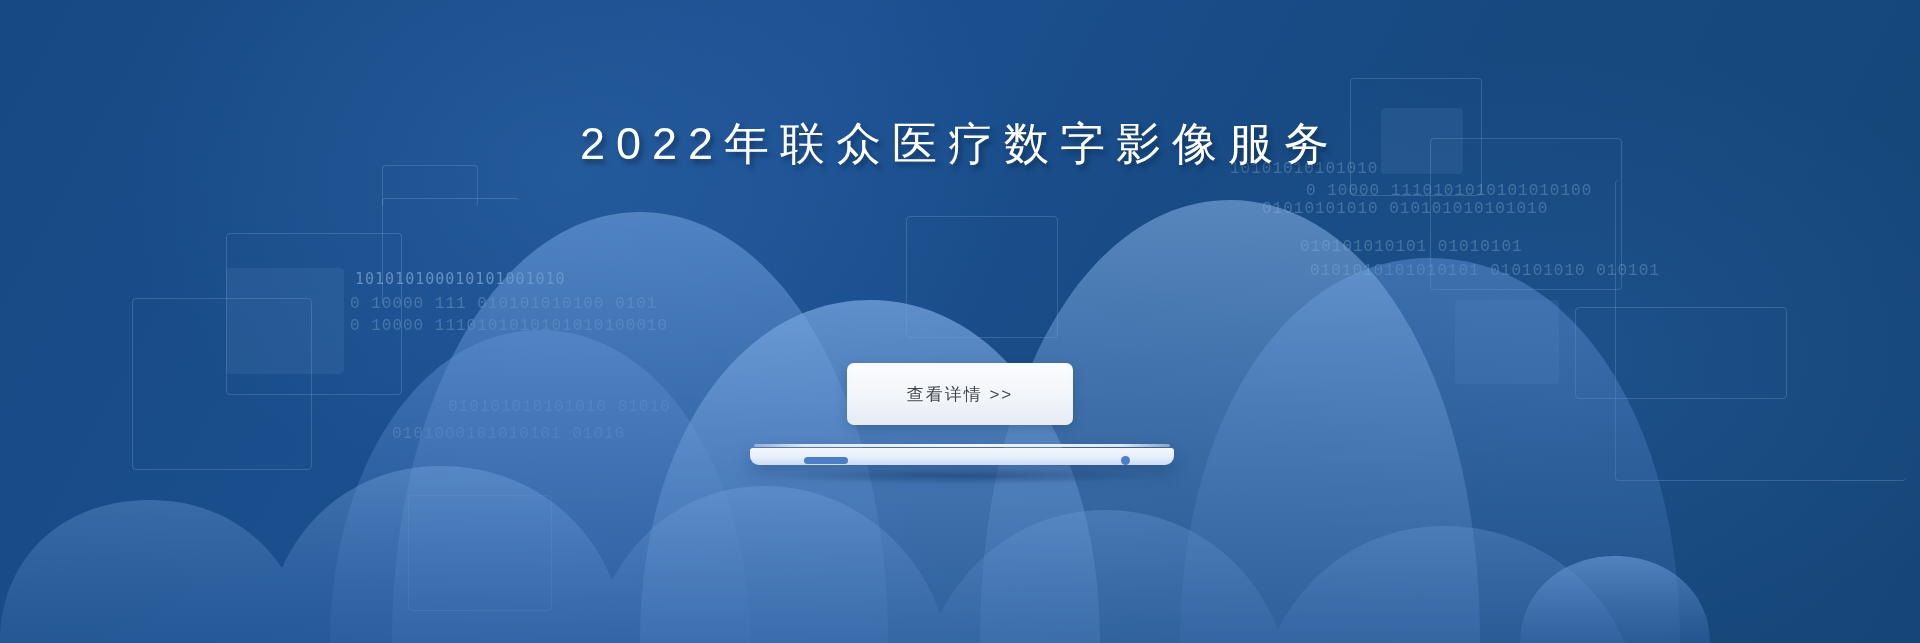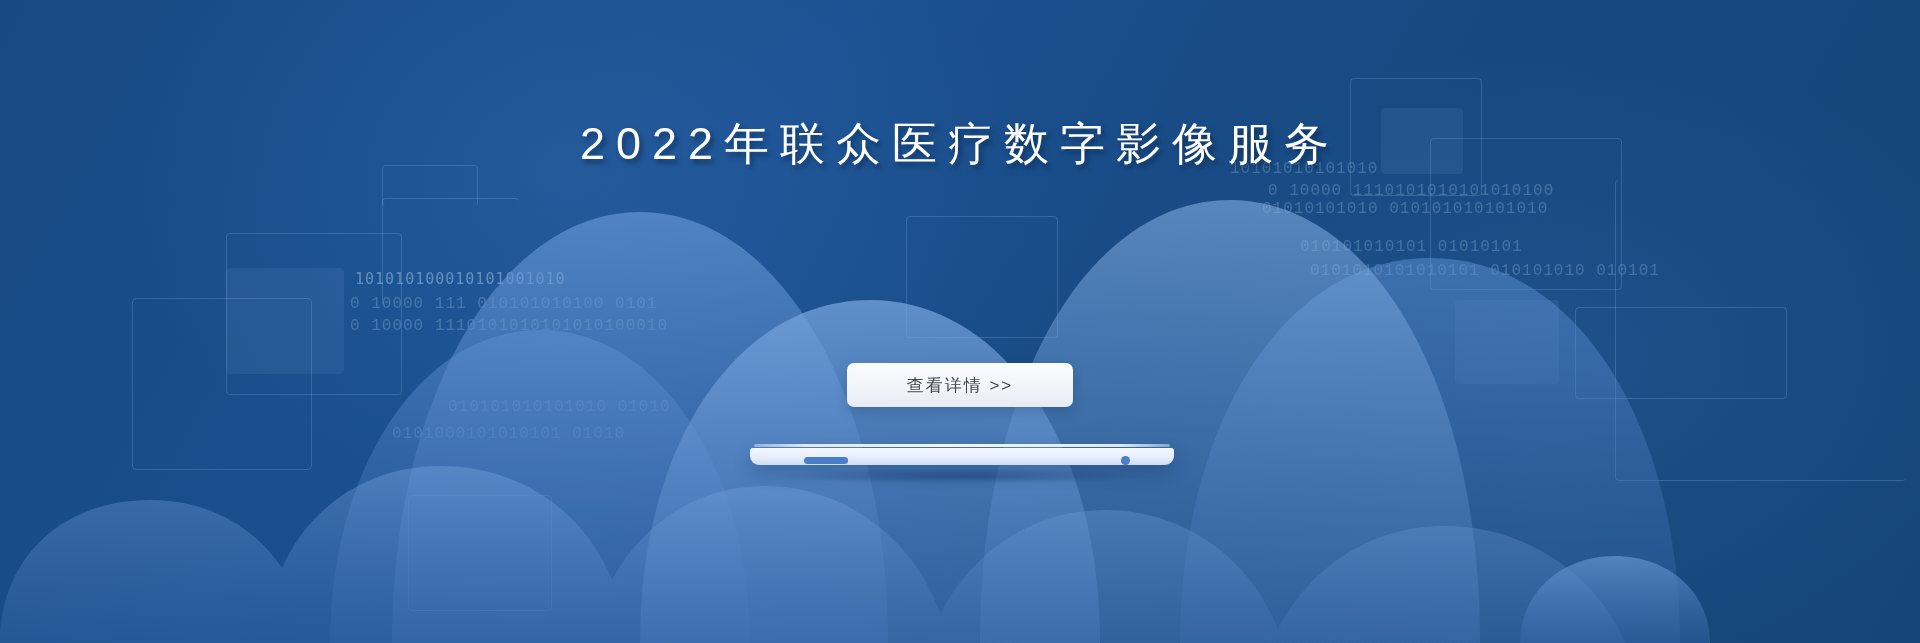--- a/index.html
+++ b/index.html
@@ -85,21 +85,21 @@
   .bin-big   { font-size: 15px; color: rgba(195,225,250,0.42); }
   .bin-small { font-size: 16px; color: rgba(185,220,248,0.26); font-family: Liberation Mono, monospace; }
 
   .bl-1 { left: 355px;  top: 270px; }
   .bl-2 { left: 350px;  top: 295px; }
   .bl-3 { left: 350px;  top: 317px; }
   .bl-4 { left: 448px;  top: 398px; }
   .bl-5 { left: 392px;  top: 425px; }
 
   .br-1 { left: 1230px; top: 160px; }
-  .br-2 { left: 1268px; top: 182px; }
+  .br-2 { left: 1306px; top: 182px; }
   .br-3 { left: 1262px; top: 200px; }
   .br-4 { left: 1300px; top: 238px; }
   .br-5 { left: 1310px; top: 262px; }
 
   
   .clouds {
     position: absolute;
     left: 0; bottom: 0;
     width: 1920px; height: 643px;
     pointer-events: none;
@@ -167,21 +167,21 @@
     text-shadow: 3px 4px 5px rgba(8,32,62,0.55);
     white-space: nowrap;
   }
 
   
   .cta {
     position: absolute;
     left: 847px;
     top: 363px;
     width: 226px;
-    height: 44px;
+    height: 62px;
     background: linear-gradient(180deg, #fbfcfe 0%, #f1f4f9 60%, #e6ebf3 100%);
     border-radius: 7px;
     box-shadow: 0 4px 12px rgba(8,35,70,0.22);
     display: flex;
     align-items: center;
     justify-content: center;
     cursor: pointer;
   }
   .cta-label {
     color: #3d4550;

